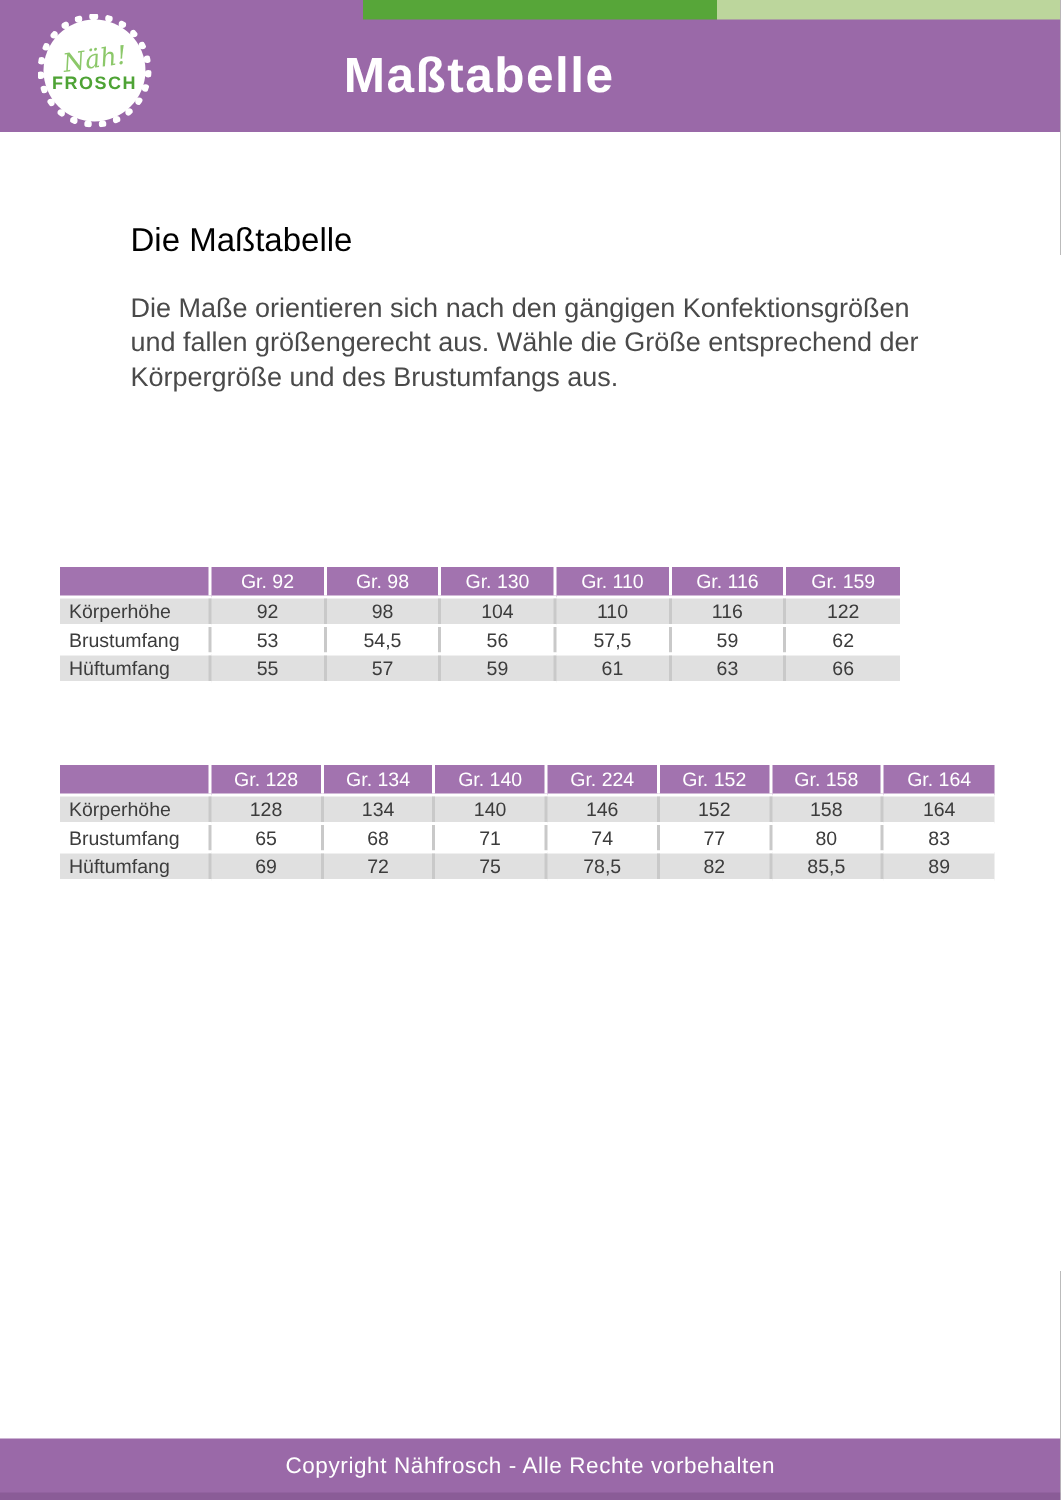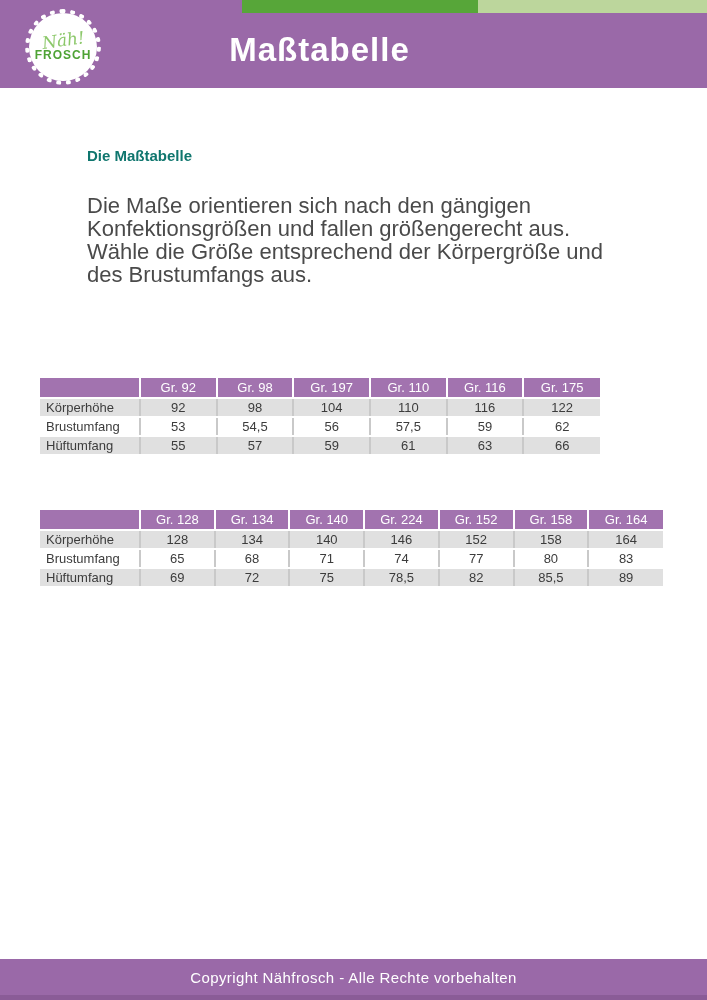--- a/index.html
+++ b/index.html
@@ -79,29 +79,29 @@
     font-size: 12px;
     font-weight: bold;
     letter-spacing: 1px;
     line-height: 14px;
   }
 
   
   .section-heading {
     position: absolute;
     top: 147px; left: 87px;
-    font-size: 15px;
-    font-weight: bold;
-    color: #0f766e;
+    font-size: 22px;
+    font-weight: normal;
+    color: #000000;
   }
   .intro-paragraph {
     position: absolute;
     top: 194px; left: 87px;
     width: 540px;
-    font-size: 22px;
+    font-size: 18px;
     line-height: 23px;
     color: #4a4a4a;
   }
 
   
   .table-wrap-1 { position: absolute; top: 378px; left: 40px; width: 560px; }
   .table-wrap-2 { position: absolute; top: 498px; left: 40px; width: 623px; margin-top: 12px; }
 
   .size-table {
     border-collapse: collapse;
@@ -187,24 +187,24 @@
           <col>
           <col>
           <col>
           <col>
         </colgroup>
         <thead>
           <tr>
             <th></th>
             <th>Gr. 92</th>
             <th>Gr. 98</th>
-            <th>Gr. 197</th>
+            <th>Gr. 130</th>
             <th>Gr. 110</th>
             <th>Gr. 116</th>
-            <th>Gr. 175</th>
+            <th>Gr. 159</th>
           </tr>
         </thead>
         <tbody>
           <tr>
             <td>Körperhöhe</td>
             <td>92</td>
             <td>98</td>
             <td>104</td>
             <td>110</td>
             <td>116</td>

